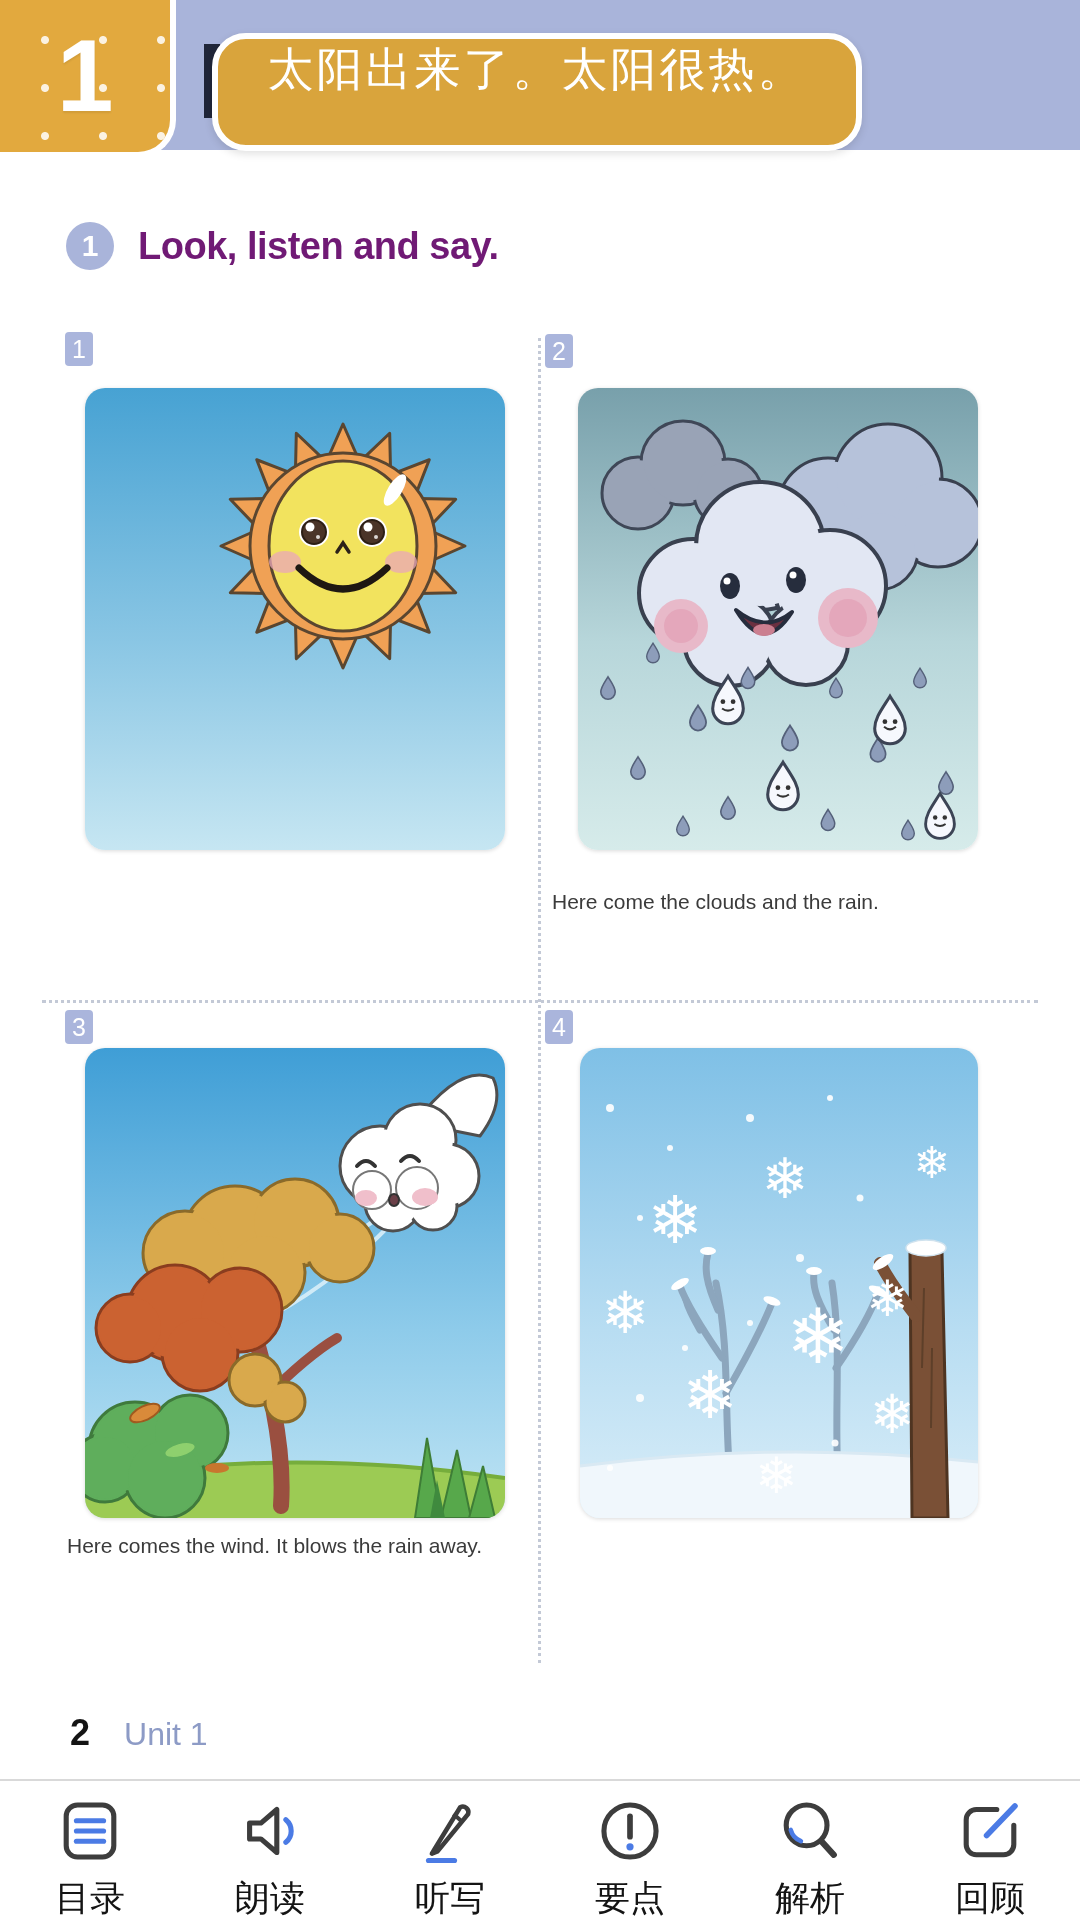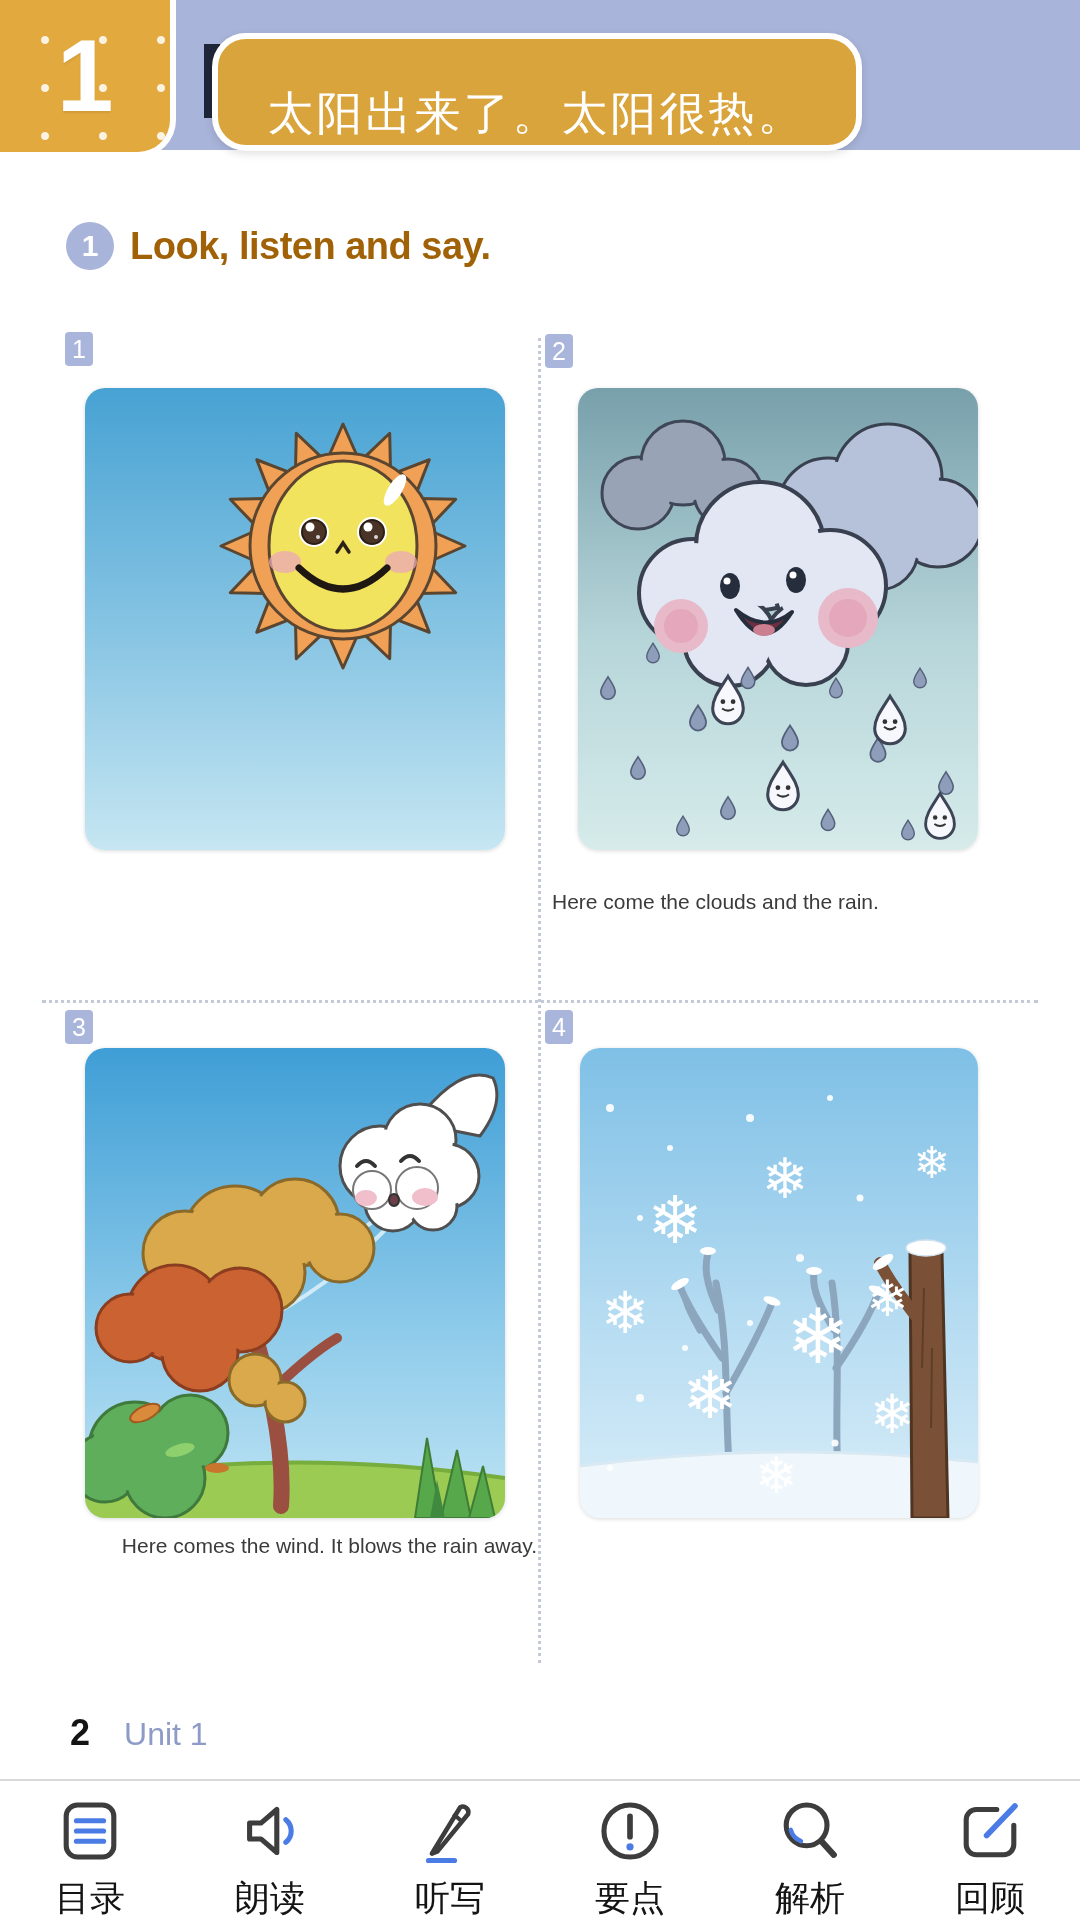--- a/index.html
+++ b/index.html
@@ -10,40 +10,40 @@
   .header-band{position:absolute;left:0;top:0;width:1080px;height:150px;background:#a9b4da;}
   .unit-badge{position:absolute;left:0;top:0;width:170px;height:152px;background:#e2a93e;
     border-right:6px solid #fff;border-bottom:6px solid #fff;border-bottom-right-radius:38px;
     background-image:radial-gradient(circle,rgba(255,255,255,.85) 3.5px,rgba(255,255,255,0) 4.5px);
     background-size:58px 48px;background-position:16px 16px;
     display:flex;align-items:center;justify-content:center;}
   .unit-badge span{color:#fff;font-size:102px;font-weight:bold;line-height:1;text-shadow:0 2px 2px rgba(0,0,0,.08);}
   .title-fragment{position:absolute;left:204px;top:44px;width:16px;height:74px;background:#202639;}
   .tooltip{position:absolute;left:212px;top:33px;width:650px;height:118px;background:#d9a43c;
     border:6px solid #fff;border-radius:34px;box-sizing:border-box;
-    display:flex;align-items:flex-end;justify-content:center;box-shadow:0 3px 8px rgba(0,0,0,.12);}
+    display:flex;align-items:flex-start;justify-content:center;box-shadow:0 3px 8px rgba(0,0,0,.12);}
   .tooltip span{color:#fff;font-size:46px;letter-spacing:3px;white-space:nowrap;}
 
   
   .heading{position:absolute;left:66px;top:222px;display:flex;align-items:center;}
   .num-circle{width:48px;height:48px;border-radius:50%;background:#a9b4da;color:#fff;
     display:flex;align-items:center;justify-content:center;font-size:30px;font-weight:bold;}
-  .heading-text{margin-left:16px;font-size:38px;font-weight:bold;color:#a16207;letter-spacing:-.5px;}
+  .heading-text{margin-left:24px;font-size:38px;font-weight:bold;color:#701a75;letter-spacing:-.5px;}
 
   
   .v-divider{position:absolute;left:538px;top:338px;height:1325px;width:0;border-left:3px dotted #c3c9d6;}
   .h-divider{position:absolute;left:42px;top:1000px;width:996px;height:0;border-top:3px dotted #c3c9d6;}
 
   
   .panel-num{position:absolute;width:28px;height:34px;background:#aab5dc;border-radius:4px;
     color:#fff;font-size:25px;display:flex;align-items:center;justify-content:center;}
   .panel-img{position:absolute;border-radius:20px;overflow:hidden;box-shadow:0 1px 4px rgba(0,0,0,.15);}
   .panel-img svg{display:block;}
   .caption{position:absolute;font-size:21px;color:#3b3b3b;line-height:2.3;white-space:nowrap;}
-  .caption.wrap{white-space:normal;text-align:right;}
+  .caption.wrap{white-space:normal;}
   .hl-box{position:absolute;left:43px;top:861px;width:484px;height:92px;box-sizing:border-box;
     background:#f0908c;border:5px solid #e25352;display:flex;align-items:center;}
   .hl-box span{font-size:31px;color:#7c2527;padding-left:14px;white-space:nowrap;}
 
   
   .page-footer{position:absolute;left:70px;top:1712px;display:flex;align-items:baseline;gap:34px;}
   .page-num{font-size:36px;font-weight:bold;color:#141414;}
   .unit-label{font-size:32px;color:#8d9bc6;}
 
   

